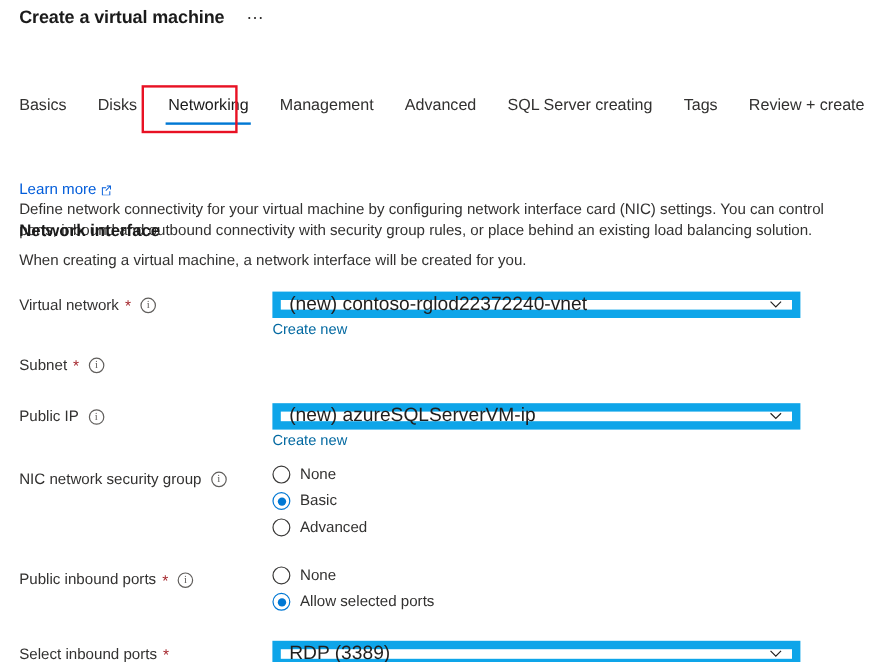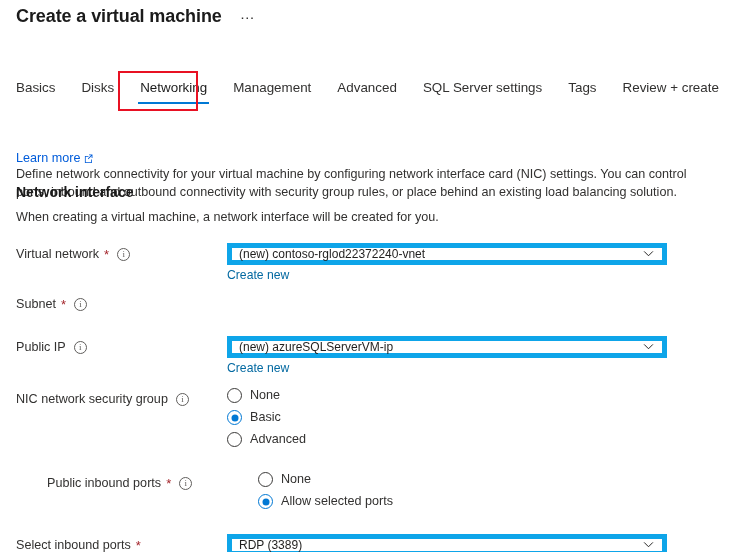--- a/index.html
+++ b/index.html
@@ -20,21 +20,21 @@
   
   .title-row {
     position: absolute;
     left: 16px;
     top: 6px;
     display: flex;
     align-items: baseline;
     gap: 16px;
   }
   .page-title {
-    font-size: 18px;
+    font-size: 15px;
     font-weight: 600;
     color: #1b1b1b;
     letter-spacing: -0.1px;
     white-space: nowrap;
   }
   .more-menu {
     font-size: 15px;
     color: #323130;
     letter-spacing: 1px;
     line-height: 10px;
@@ -162,27 +162,27 @@
     cursor: pointer;
     margin-left: 3px;
     box-sizing: border-box;
   }
   .control-cell { width: 442px; }
 
   .select-box {
     position: relative;
     width: 440px;
     height: 22px;
-    border: 5px solid #0ea5e9;
+    border: 7px solid #0ea5e9;
     background: #ffffff;
     box-sizing: border-box;
     display: flex;
     align-items: center;
     padding: 0 26px 0 7px;
-    font-size: 12px;
+    font-size: 16px;
     color: #201f1e;
     cursor: pointer;
   }
   .select-box .chevron {
     position: absolute;
     right: 8px;
     top: 50%;
     transform: translateY(-50%);
     line-height: 0;
   }
@@ -240,21 +240,21 @@
     <div class="page-title">Create a virtual machine</div>
     <div class="more-menu">…</div>
   </div>
 
   <div class="tabs">
     <div class="tab">Basics</div>
     <div class="tab">Disks</div>
     <div class="tab selected">Networking</div>
     <div class="tab">Management</div>
     <div class="tab">Advanced</div>
-    <div class="tab">SQL Server settings</div>
+    <div class="tab">SQL Server creating</div>
     <div class="tab">Tags</div>
     <div class="tab">Review + create</div>
   </div>
   <div class="tab-highlight"></div>
 
   <div class="description">Define network connectivity for your virtual machine by configuring network interface card (NIC) settings. You can control ports, inbound and outbound connectivity with security group rules, or place behind an existing load balancing solution.</div>
   <a class="learn-more">
     <span>Learn more</span>
     <span class="ext-icon">
       <svg width="9" height="9" viewBox="0 0 10 10">
@@ -330,21 +330,21 @@
             <span>Basic</span>
           </div>
           <div class="radio-item">
             <span class="radio"></span>
             <span>Advanced</span>
           </div>
         </div>
       </div>
     </div>
 
-    <div class="row" style="height:62px;padding-left:31px;">
+    <div class="row" style="height:62px;">
       <div class="label-cell">
         <span>Public inbound ports</span>
         <span class="req">*</span>
         <span class="info-icon">i</span>
       </div>
       <div class="control-cell">
         <div class="radio-group">
           <div class="radio-item">
             <span class="radio"></span>
             <span>None</span>

